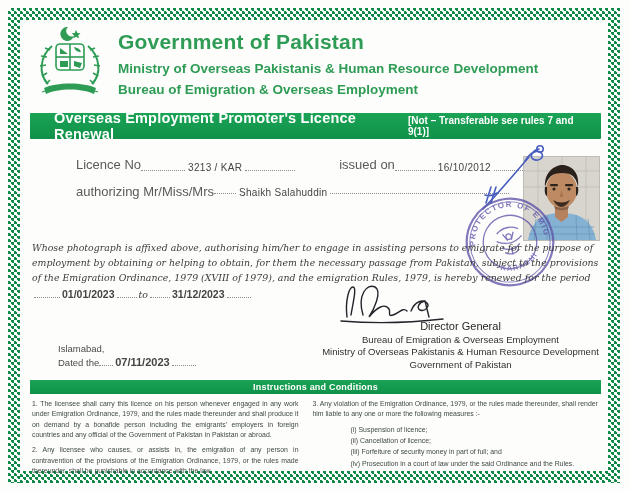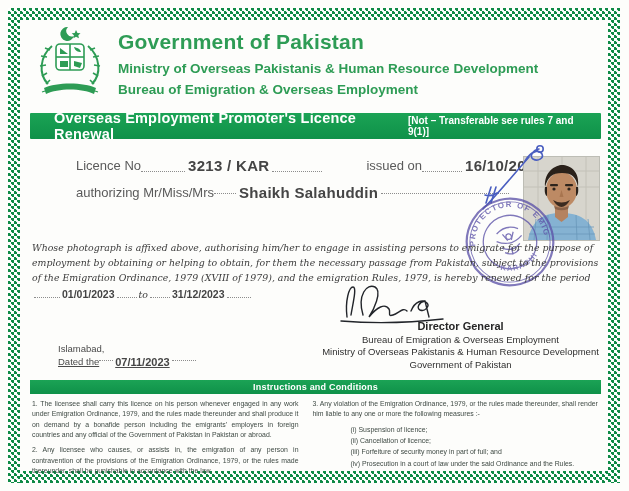--- a/index.html
+++ b/index.html
@@ -30,46 +30,46 @@
     position:absolute; left:30px; right:28px; top:113px; height:26px;
     background:linear-gradient(180deg,#1ba355 0%, #0f9149 100%);
     display:flex; align-items:center; justify-content:space-between;
     padding:0 10px 0 24px; box-sizing:border-box; border-radius:1px;
   }
   .banner .main { color:#fff; font-weight:bold; font-size:14.5px; letter-spacing:.2px; }
   .banner .note { color:#fff; font-weight:bold; font-size:10px; }
 
   .frow { position:absolute; left:32px; right:30px; display:flex; align-items:flex-end; }
   .frow .lbl { font-size:13px; color:#5a5a5a; white-space:nowrap; padding-bottom:1px;padding-left:44px; }
-  .frow .val { font-size:15px; font-weight:bold; color:#454545; white-space:nowrap;
+  .frow .val { font-size:10px; font-weight:normal; color:#454545; white-space:nowrap;
                letter-spacing:.3px; padding:0 3px 0 3px; }
   .dots { border-bottom:1.5px dotted #8c8c8c; height:4px; margin-bottom:2px; }
   .dgrow { flex:1 1 auto; }
   .idots { display:inline-block; border-bottom:1.5px dotted #8c8c8c; height:3px; margin:0 2px; }
 
   .para {
     position:absolute; left:32px; right:30px; top:240px;
     font-family:"DejaVu Serif", serif; font-style:italic;
     font-size:9.4px; line-height:1.62; color:#3a3a3a; text-align:left;
   }
   .para b { font-style:normal; font-family:"Liberation Sans",sans-serif; font-size:10.5px; color:#444; }
 
   .photo { position:absolute; left:524px; top:157px; width:75px; height:83px;
            box-shadow:0 0 0 1px #bdbdb5; }
   .stamp { position:absolute; left:464px; top:196px; width:92px; height:92px;
            transform:rotate(-14deg); opacity:.78; }
   .sig-blue { position:absolute; left:477px; top:137px; width:75px; height:80px; }
   .sig-dg { position:absolute; left:333px; top:281px; width:115px; height:46px; }
 
   .dgblock { position:absolute; left:320px; right:28px; top:320px; text-align:center; }
-  .dgblock .t { font-size:11px; font-weight:bold; color:#262626; }
+  .dgblock .t { font-size:11px; font-weight:normal; color:#262626; }
   .dgblock .l { font-size:9.5px; color:#303030; margin-top:1.5px; }
 
   .dated { position:absolute; left:58px; top:343px; font-size:9.5px; color:#4a4a4a; }
-  .dated .row { display:flex; align-items:flex-start; margin-top:2px;text-decoration:underline; }
+  .dated .row { display:flex; align-items:flex-end; margin-top:2px; }
   .dated .val { font-size:11px; font-weight:bold; color:#454545; padding:0 2px; }
 
   .ibanner {
     position:absolute; left:30px; right:28px; top:380px; height:14px;
     background:linear-gradient(180deg,#1ba355,#0f9149);
     display:flex; align-items:center; justify-content:center;
   }
   .ibanner span { color:#fff; font-weight:bold; font-size:9px; letter-spacing:.2px; }
 
   .cols { position:absolute; left:32px; right:30px; top:399px; display:flex; gap:14px; }

